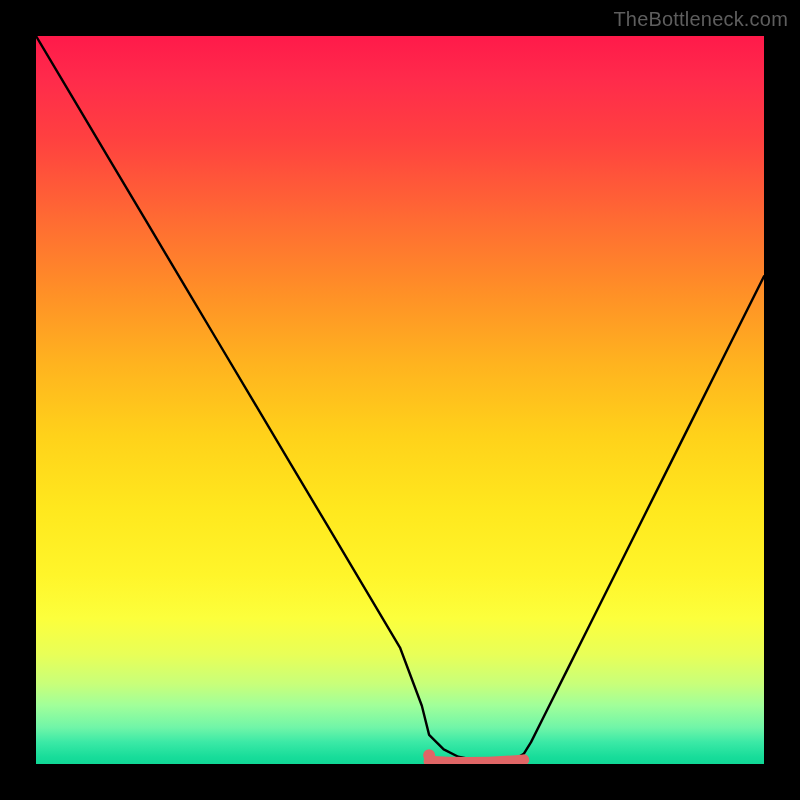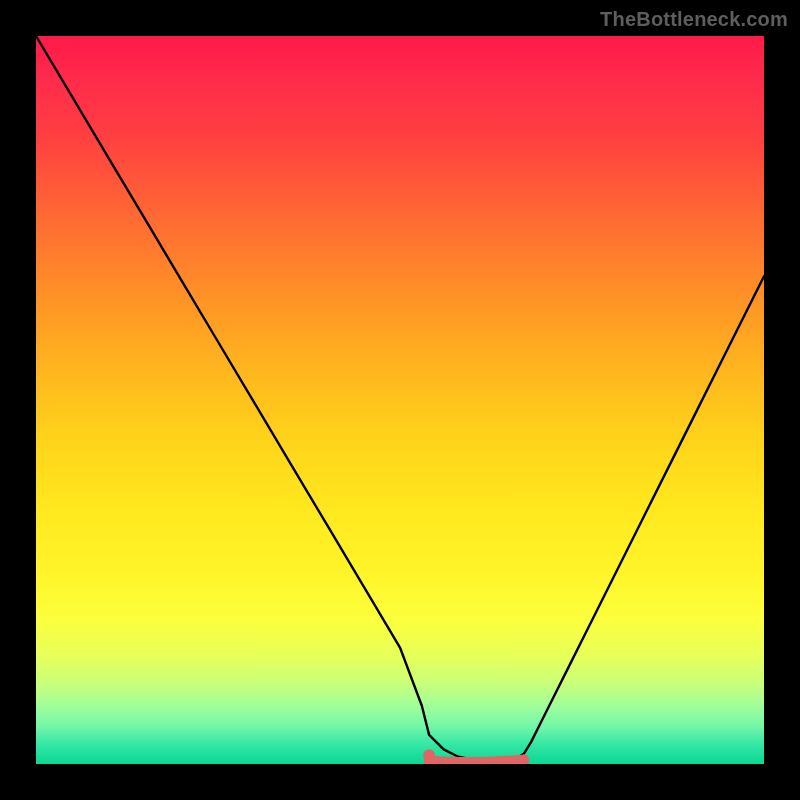--- a/index.html
+++ b/index.html
@@ -46,21 +46,21 @@
     inset: 0;
     width: 100%;
     height: 100%;
   }
   .watermark {
     position: absolute;
     top: 8px;
     right: 12px;
     font-family: Arial, Helvetica, sans-serif;
     font-size: 20px;
-    font-weight: 700;
+    font-weight: 400;
     color: #5e5e5e;
     letter-spacing: 0.2px;
     user-select: none;
     margin-left: 20px;
   }
 </style>
 </head>
 <body>
 
 <div class="frame">

